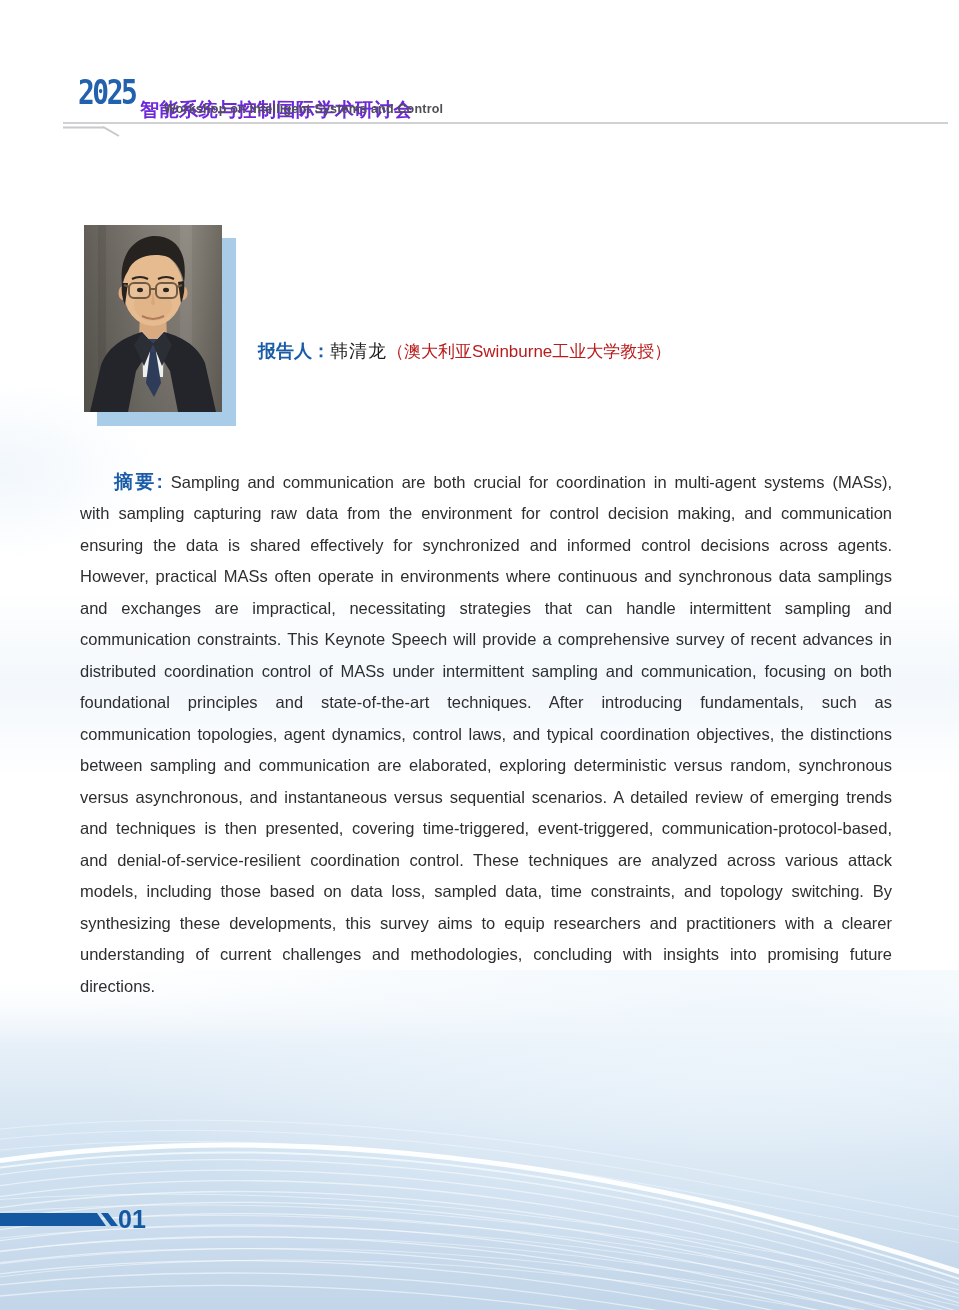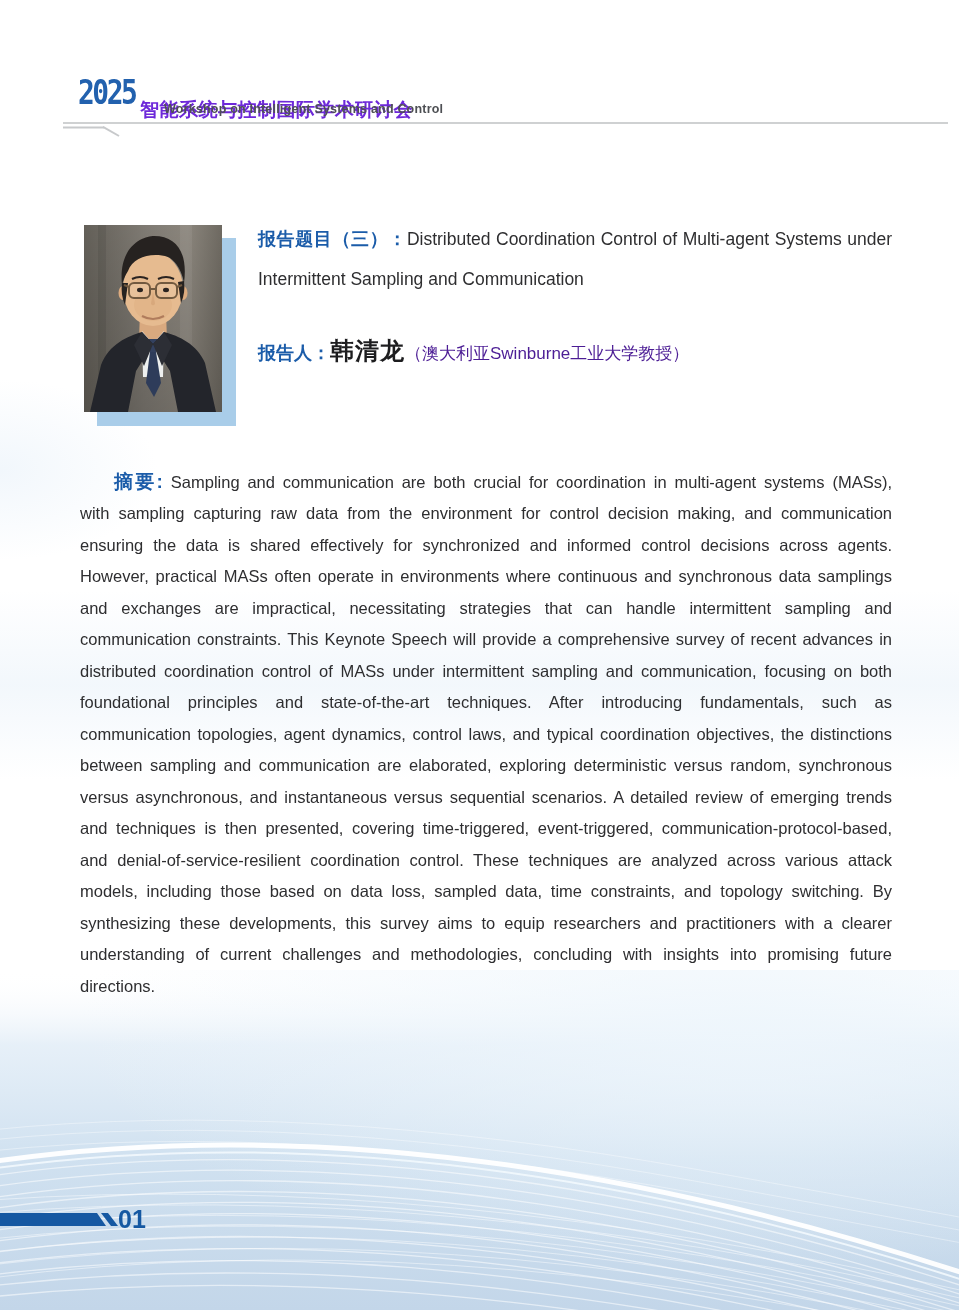--- a/index.html
+++ b/index.html
@@ -45,22 +45,22 @@
   .photo{position:absolute;left:0;top:0;width:138px;height:187px;overflow:hidden;}
   .photo svg{display:block;}
 
   
   .talk-title{
     position:absolute;left:258px;top:219px;width:634px;
     font-size:17.5px;line-height:40px;color:#2e2e30;text-align:justify;
   }
   .label-blue{color:#1b5ca9;font-weight:bold;font-size:18px;}
   .speaker-line{position:absolute;left:258px;top:336px;width:634px;font-size:17px;line-height:30px;color:#2e2e30;white-space:nowrap;}
-  .speaker-name{font-size:24px;font-weight:bold;color:#1d1d1f;letter-spacing:1px;}
-  .speaker-affil{font-size:17px;color:#4c1d95;}
+  .speaker-name{font-size:18px;font-weight:normal;color:#1d1d1f;letter-spacing:1px;}
+  .speaker-affil{font-size:17px;color:#b91c1c;}
 
   
   .abstract{
     position:absolute;left:80px;top:449px;width:812px;
     font-size:16.5px;line-height:31.5px;color:#2e2e30;
     text-align:justify;text-indent:34px;word-spacing:1px;
   }
   .abstract .label-blue{font-size:19px;}
 
   
@@ -185,21 +185,20 @@
           <line x1="93" y1="62" x2="98" y2="60"></line>
         </g>
         <ellipse cx="56" cy="65" rx="3" ry="2.2" fill="#2a2320"></ellipse>
         <ellipse cx="82" cy="65" rx="3" ry="2.2" fill="#2a2320"></ellipse>
         <path d="M69,66 L67,79 Q69,81.5 71,79 Z" fill="#d8a87c"></path>
         <path d="M58,91 Q69,97 80,91" stroke="#b07c5c" stroke-width="2" fill="none"></path>
       </svg>
     </div>
   </div>
 
-  <div class="talk-title"><span class="label-blue">报告题目（三）：</span><span>Distributed Coordination Control of Multi-agent Systems under Intermittent Sampling and Communication</span></div>
 
   <div class="speaker-line"><span class="label-blue">报告人：</span><span class="speaker-name">韩清龙</span><span class="speaker-affil">（澳大利亚Swinburne工业大学教授）</span></div>
 
   <p class="abstract"><span class="label-blue">摘要:</span><span> </span><span>Sampling and communication are both crucial for coordination in multi-agent systems (MASs), with sampling capturing raw data from the environment for control decision making, and communication ensuring the data is shared effectively for synchronized and informed control decisions across agents. However, practical MASs often operate in environments where continuous and synchronous data samplings and exchanges are impractical, necessitating strategies that can handle intermittent sampling and communication constraints. This Keynote Speech will provide a comprehensive survey of recent advances in distributed coordination control of MASs under intermittent sampling and communication, focusing on both foundational principles and state-of-the-art techniques. After introducing fundamentals, such as communication topologies, agent dynamics, control laws, and typical coordination objectives, the distinctions between sampling and communication are elaborated, exploring deterministic versus random, synchronous versus asynchronous, and instantaneous versus sequential scenarios. A detailed review of emerging trends and techniques is then presented, covering time-triggered, event-triggered, communication-protocol-based, and denial-of-service-resilient coordination control. These techniques are analyzed across various attack models, including those based on data loss, sampled data, time constraints, and topology switching. By synthesizing these developments, this survey aims to equip researchers and practitioners with a clearer understanding of current challenges and methodologies, concluding with insights into promising future directions.</span></p>
 
   <svg class="footer-mark" viewBox="0 0 220 40">
     <polygon points="0,9 97,9 106,22 0,22" fill="#1558a2"></polygon>
     <polygon points="101,9 108,9 118,22 111,22" fill="#1558a2"></polygon>
   </svg>
   <div class="page-num">01</div>

